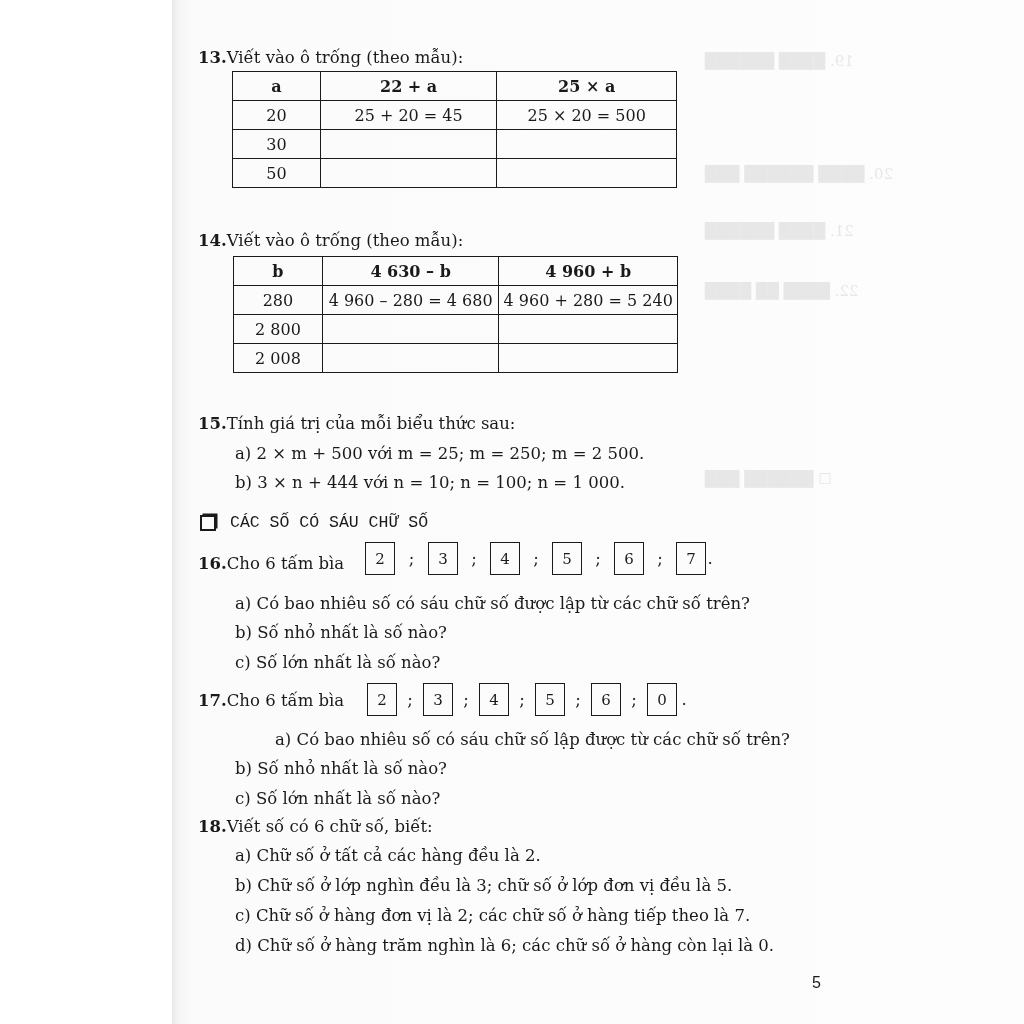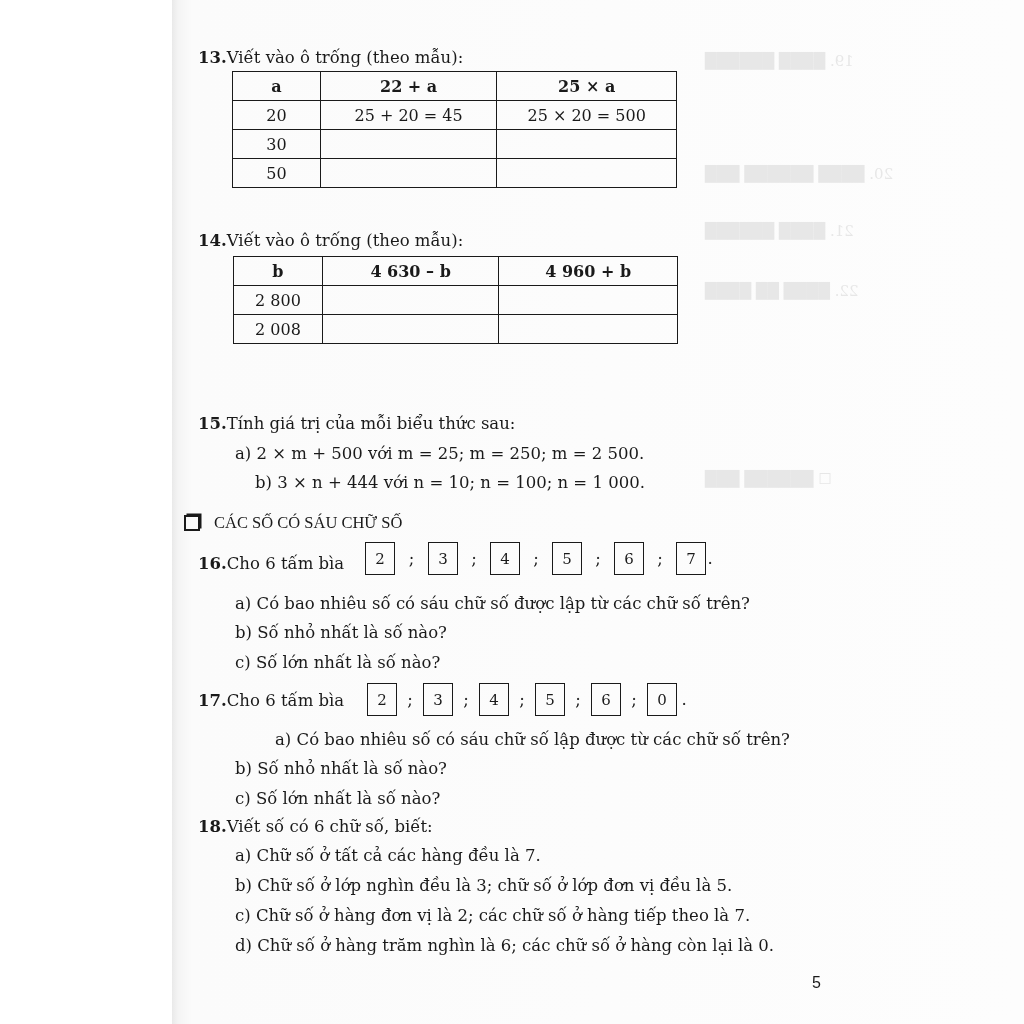--- a/index.html
+++ b/index.html
@@ -26,22 +26,22 @@
   }
   table.grid td, table.grid th {
     border: 1.5px solid #1a1a1a; text-align: center; padding: 0; height: 28px;
     font-weight: normal;
   }
   table.grid th { font-weight: bold; }
   .line {
     position: absolute; left: 235px; font-size: 16.5px; white-space: nowrap;
   }
   .section {
-    position: absolute; left: 184px; top: 513px;
-    font-family: Liberation Serif, serif;
+    position: absolute; left: 200px; top: 513px;
+    font-family: Liberation Mono, monospace;
     font-size: 16.5px; white-space: nowrap; display: flex; align-items: center; text-align: right;
   }
   .section .box-icon {
     display: inline-block; width: 12px; height: 12px; border: 2px solid #1a1a1a;
     margin-right: 14px; box-shadow: 2px -2px 0 -0.5px #1a1a1a;
   }
   .cards {
     position: absolute; display: flex; align-items: center; font-size: 16.5px;
     white-space: nowrap;
   }
@@ -109,37 +109,42 @@
       <col style="width:177px">
       <col style="width:179px">
     </colgroup>
   <tbody>
       <tr>
     <th>b</th>
     <th>4 630 – b</th>
     <th>4 960 + b</th>
   </tr>
   <tr>
+    <td>280</td>
+    <td>4 960 – 280 = 4 680</td>
+    <td>4 960 + 280 = 5 240</td>
+  </tr>
+  <tr>
     <td>2 800</td>
     <td></td>
     <td></td>
   </tr>
   <tr>
     <td>2 008</td>
     <td></td>
     <td></td>
   </tr>
 </tbody>
   </table>
 
 <div class="ex-head" style="top:414px;">
   <span class="ex-num">15.</span><span>Tính giá trị của mỗi biểu thức sau:</span>
 </div>
 <div class="line" style="top:444px;">a) 2 × m + 500  với m = 25; m = 250; m = 2 500.</div>
-<div class="line" style="top:473px;margin-left:20px;">b) 3 × n + 444 với n = 10; n = 100; n = 1 000.</div>
+<div class="line" style="top:473px;">b) 3 × n + 444 với n = 10; n = 100; n = 1 000.</div>
 
 <div class="section">
   <span class="box-icon"></span>
   <span>CÁC SỐ CÓ SÁU CHỮ SỐ</span>
 </div>
 
 <div class="ex-head" style="top:554px;">
   <span class="ex-num">16.</span><span>Cho 6 tấm bìa</span>
 </div>
 <div class="cards" style="left:365px;top:542px;">
@@ -177,18 +182,18 @@
   <span class="card">0</span>
   <span class="sep" style="width:14px">.</span>
 </div>
 <div class="line" style="top:730px;margin-left:40px;">a) Có bao nhiêu số có sáu chữ số lập được từ các chữ số trên?</div>
 <div class="line" style="top:759px;">b) Số nhỏ nhất là số nào?</div>
 <div class="line" style="top:789px;">c) Số lớn nhất là số nào?</div>
 
 <div class="ex-head" style="top:817px;">
   <span class="ex-num">18.</span><span>Viết số có 6 chữ số, biết:</span>
 </div>
-<div class="line" style="top:846px;">a) Chữ số ở tất cả các hàng đều là 7.</div>
+<div class="line" style="top:846px;">a) Chữ số ở tất cả các hàng đều là 2.</div>
 <div class="line" style="top:876px;">b) Chữ số ở lớp nghìn đều là 3; chữ số ở lớp đơn vị đều là 5.</div>
 <div class="line" style="top:906px;text-align:center;">c) Chữ số ở hàng đơn vị là 2; các chữ số ở hàng tiếp theo là 7.</div>
 <div class="line" style="top:936px;">d) Chữ số ở hàng trăm nghìn là 6; các chữ số ở hàng còn lại là 0.</div>
 
 <div class="pageno">5</div>
 
 </body></html>

